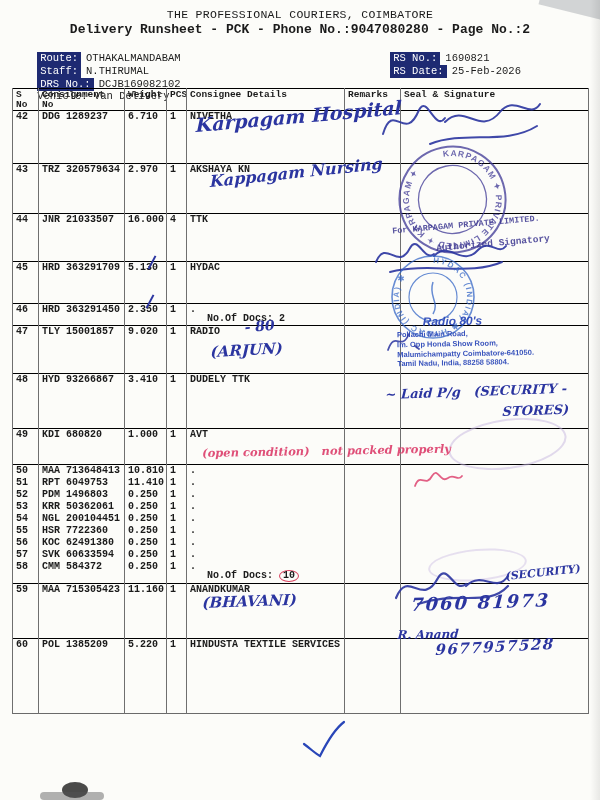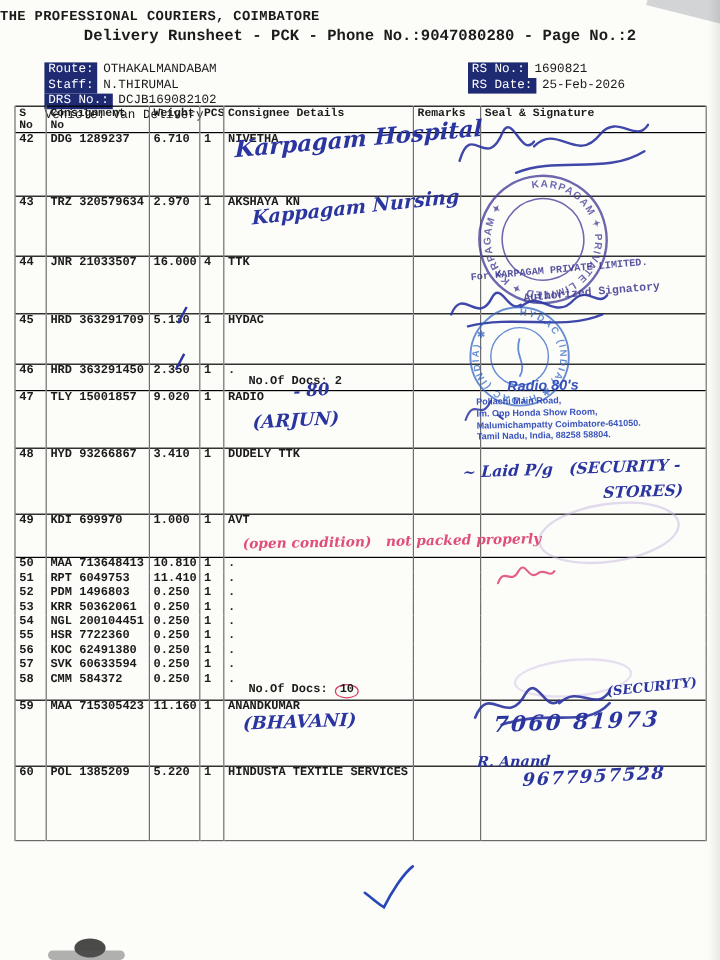--- a/index.html
+++ b/index.html
@@ -1,42 +1,42 @@
 <!DOCTYPE html>
 <html><head>
 <meta charset="utf-8">
 <style>
   html,body{margin:0;padding:0}
   body{background:#7b7b7b;font-family:"Liberation Mono","DejaVu Sans Mono",monospace}
   .page{position:relative;width:600px;height:800px;margin:0 auto;background:#fcfcf9;overflow:hidden;color:#1b1b1b}
   .page::after{content:"";position:absolute;top:0;right:0;width:10px;height:100%;background:linear-gradient(to left,#00000014,transparent);pointer-events:none}
 
   .print{font-family:"Liberation Mono","DejaVu Sans Mono",monospace;font-weight:700}
-  .title{position:absolute;top:8px;left:0;width:100%;text-align:left;font-size:11.5px;font-weight:700;letter-spacing:.3px}
+  .title{position:absolute;top:8px;left:0;width:100%;text-align:center;font-size:11.5px;font-weight:400;letter-spacing:.3px}
   .subtitle{position:absolute;top:22px;left:0;width:100%;text-align:center;font-size:13px;font-weight:700}
   .iline{position:absolute;font-size:10.5px;font-weight:400;white-space:pre}
   .chip{background:#1e2a72;color:#fff;padding:0 3px 1px;margin-right:5px;display:inline-block}
 
   table.runsheet{position:absolute;top:88px;left:12px;width:576px;border-collapse:collapse;table-layout:fixed;font-size:10px;font-weight:700;color:#1b1b1b;border:1px solid #6a6a6a}
   .runsheet th,.runsheet td{vertical-align:top;padding:1px 3px 0;overflow:hidden;text-align:left;line-height:10px;border-left:1px solid #6f6f6f;border-right:1px solid #6f6f6f}
   .runsheet th{font-size:9.5px;height:13px}
   .runsheet tr{border-top:1px solid #000000}
   .runsheet tbody tr{height:12px}
   .runsheet tbody tr:nth-child(n+10):nth-child(-n+17){border-top:none}
   .runsheet tbody tr:nth-child(1){height:53px}
   .runsheet tbody tr:nth-child(2){height:50px}
   .runsheet tbody tr:nth-child(3){height:48px}
   .runsheet tbody tr:nth-child(4){height:42px}
   .runsheet tbody tr:nth-child(5){height:22px}
   .runsheet tbody tr:nth-child(6){height:48px}
   .runsheet tbody tr:nth-child(7){height:55px}
   .runsheet tbody tr:nth-child(8){height:36px}
   .runsheet tbody tr:nth-child(17){height:23px}
   .runsheet tbody tr:nth-child(18){height:55px}
-  .runsheet tbody tr:nth-child(19){height:62px}
+  .runsheet tbody tr:nth-child(19){height:75px}
   td.num{}
   td.consignee{position:relative}
   .docs{position:absolute;left:20px;bottom:1px;font-size:10px;line-height:10px;white-space:pre}
   .docs-val.circled{display:inline-block;border:1.5px solid #d9405e;border-radius:50%;padding:0 3px;line-height:10px}
 
   .hw{position:absolute;font-family:"DejaVu Serif",serif;font-style:italic;color:#2b35a0;white-space:pre;transform-origin:left top}
   .hw.red{color:#df4f78}
   .sig{position:absolute}
   .slash{position:absolute;width:2px;background:#2b35a0;transform:rotate(28deg)}
   .stampline{position:absolute;color:#3c3790;font-family:"Liberation Mono",monospace;font-weight:700;white-space:pre;opacity:.85}
@@ -174,21 +174,21 @@
       <td>1</td>
       <td class="consignee">
         <span>DUDELY TTK</span>
         
       </td>
       <td></td>
       <td></td>
     </tr>
         <tr>
       <td>49</td>
-      <td>KDI 699970</td>
+      <td>KDI 680820</td>
       <td class="num">1.000</td>
       <td>1</td>
       <td class="consignee">
         <span>AVT</span>
         
       </td>
       <td></td>
       <td></td>
     </tr>
         <tr>

